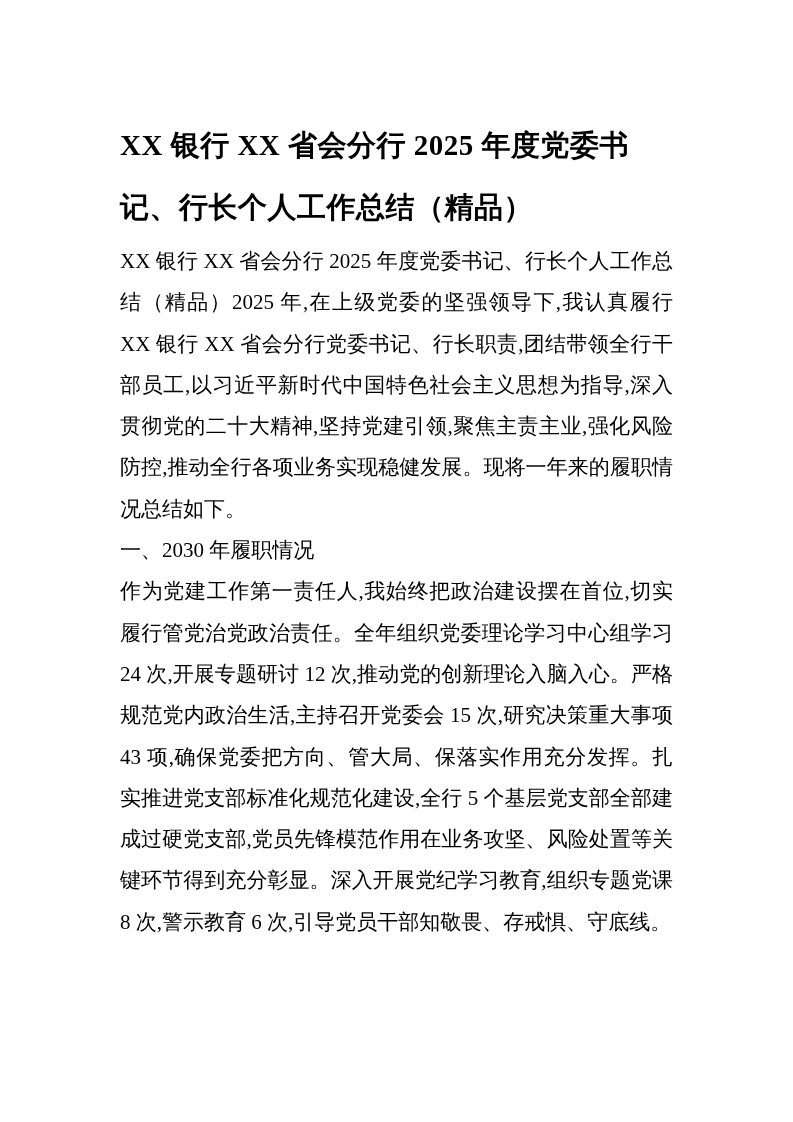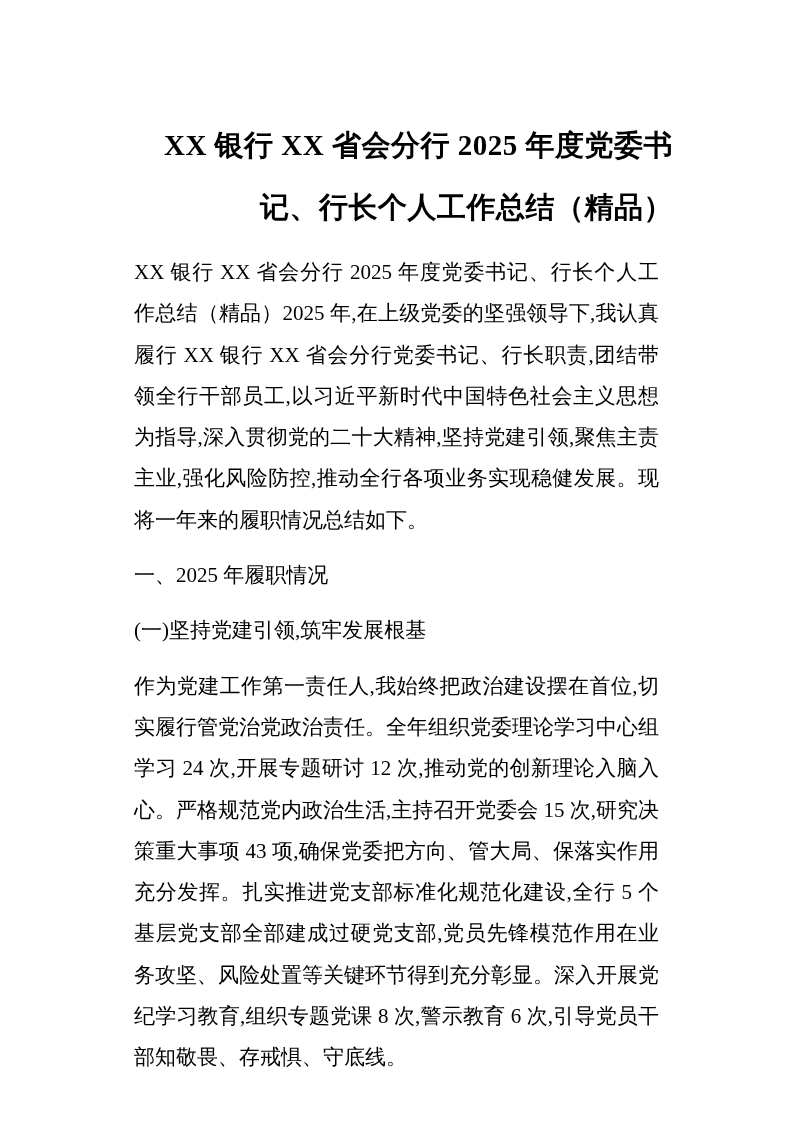--- a/index.html
+++ b/index.html
@@ -17,39 +17,38 @@
     padding: 114px 120px 0 120px;
     overflow: hidden;
     font-family: "Liberation Serif", "DejaVu Serif", serif;
     color: #000000;
   }
   .doc-title {
     margin: 0;
     font-size: 29px;
     font-weight: bold;
     line-height: 62px;
-    text-align: right;
+    text-align: left;
     letter-spacing: 0.5px;
   }
   .doc-body {
     margin-top: 3px;
     font-size: 21px;
     line-height: 41.3px;
     text-align: justify;
   }
   .doc-body p {
-    margin: 14px;
+    margin: 0;
     padding: 0;
   }
 </style>
 </head>
 <body>
 
 <div class="page">
   <h1 class="doc-title">XX 银行 XX 省会分行 2025 年度党委书记、行长个人工作总结（精品）</h1>
 
   <div class="doc-body">
     <p>XX 银行 XX 省会分行 2025 年度党委书记、行长个人工作总结（精品）2025 年,在上级党委的坚强领导下,我认真履行 XX 银行 XX 省会分行党委书记、行长职责,团结带领全行干部员工,以习近平新时代中国特色社会主义思想为指导,深入贯彻党的二十大精神,坚持党建引领,聚焦主责主业,强化风险防控,推动全行各项业务实现稳健发展。现将一年来的履职情况总结如下。</p>
-    <p>一、2025 年履职情况</p>
-    <p>(一)坚持党建引领,筑牢发展根基</p>
+    <p>一、2030 年履职情况</p>
     <p>作为党建工作第一责任人,我始终把政治建设摆在首位,切实履行管党治党政治责任。全年组织党委理论学习中心组学习 24 次,开展专题研讨 12 次,推动党的创新理论入脑入心。严格规范党内政治生活,主持召开党委会 15 次,研究决策重大事项 43 项,确保党委把方向、管大局、保落实作用充分发挥。扎实推进党支部标准化规范化建设,全行 5 个基层党支部全部建成过硬党支部,党员先锋模范作用在业务攻坚、风险处置等关键环节得到充分彰显。深入开展党纪学习教育,组织专题党课 8 次,警示教育 6 次,引导党员干部知敬畏、存戒惧、守底线。</p>
   </div>
 </div>
 
 </body></html>

